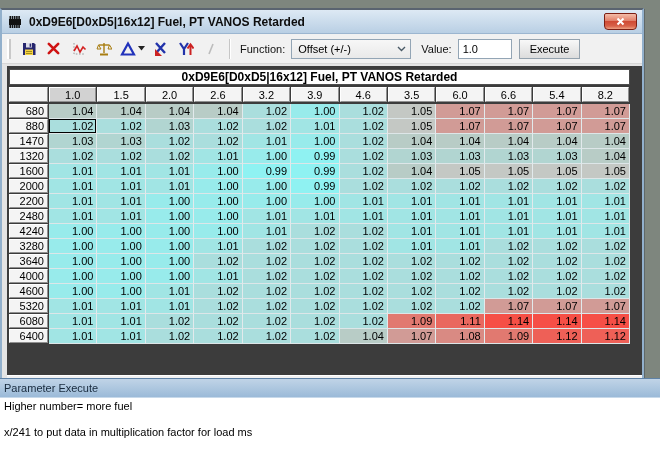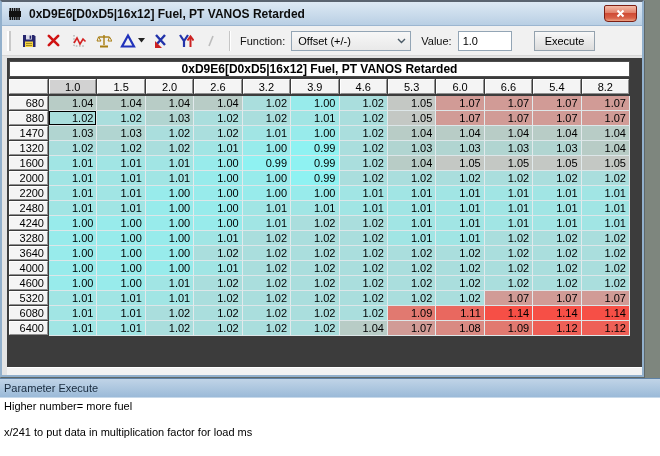--- a/index.html
+++ b/index.html
@@ -6,21 +6,21 @@
   html,body { width: 660px; height: 456px; overflow: hidden; }
   body {
     position: relative;
     background: #7e867e;
     font-family: "Liberation Sans", sans-serif;
     color: #000;
   }
 
   
   .window {
-    position: absolute; left: 0; top: 0;
+    position: absolute; left: 0; top: 8px;
     width: 644px; height: 377px;
     border: 2px solid #92b0cc;
     border-top-color: #5a6470;
     box-shadow: 1px 1px 0 rgba(40,50,60,.35);
     display: flex; flex-direction: column;
     background: #e4e4e4;
   }
   .titlebar {
     height: 24px; flex: 0 0 24px;
     background: linear-gradient(#dde9f4, #b9cfe4);
@@ -74,21 +74,21 @@
     padding: 0 4px 0 6px; cursor: pointer;
   }
   .combo .combo-text { flex: 1; white-space: nowrap; overflow: hidden; }
   .value-input {
     width: 54px; height: 20px;
     border: 1px solid #93a5b5;
     font-family: "Liberation Sans", sans-serif;
     font-size: 11px; padding: 0 4px; background: #fff;
   }
   .exec-btn {
-    height: 20px; margin-left: 20px; padding: 0 10px;
+    height: 20px; margin-left: 5px; padding: 0 10px;
     border: 1px solid #94a2ae;
     background: linear-gradient(#f8f8f8, #dcdcdc);
     font-family: "Liberation Sans", sans-serif;
     font-size: 11px; cursor: pointer;
   }
 
   
   .content { flex: 1; display: flex; flex-direction: column; background: #e4e4e4; padding: 2px 0 0 5px; min-height: 0; }
   .dark-area { flex: 1; background: #3c3c3c; padding: 3px 2px 0 2px; min-height: 0; overflow: hidden; }
   .bottom-strip { flex: 0 0 8px; background: #f2f2f2; border-top: 1px solid #fff; }
@@ -290,21 +290,21 @@
         <div class="vt-title">0xD9E6[D0xD5|16x12] Fuel, PT VANOS Retarded</div>
         <div class="hdr corner"></div>
 
       <div class="hdr col-hdr sel">1.0</div>
           <div class="hdr col-hdr">1.5</div>
           <div class="hdr col-hdr">2.0</div>
           <div class="hdr col-hdr">2.6</div>
           <div class="hdr col-hdr">3.2</div>
           <div class="hdr col-hdr">3.9</div>
           <div class="hdr col-hdr">4.6</div>
-          <div class="hdr col-hdr">5.3</div>
+          <div class="hdr col-hdr">3.5</div>
           <div class="hdr col-hdr">6.0</div>
           <div class="hdr col-hdr">6.6</div>
           <div class="hdr col-hdr">5.4</div>
           <div class="hdr col-hdr">8.2</div>
           <div class="hdr row-hdr">680</div>
           <div class="cell" style="background: rgb(184, 204, 198);">1.04</div>
           <div class="cell" style="background: rgb(184, 204, 198);">1.04</div>
           <div class="cell" style="background: rgb(184, 204, 198);">1.04</div>
           <div class="cell" style="background: rgb(184, 204, 198);">1.04</div>
           <div class="cell" style="background: rgb(170, 222, 221);">1.02</div>

